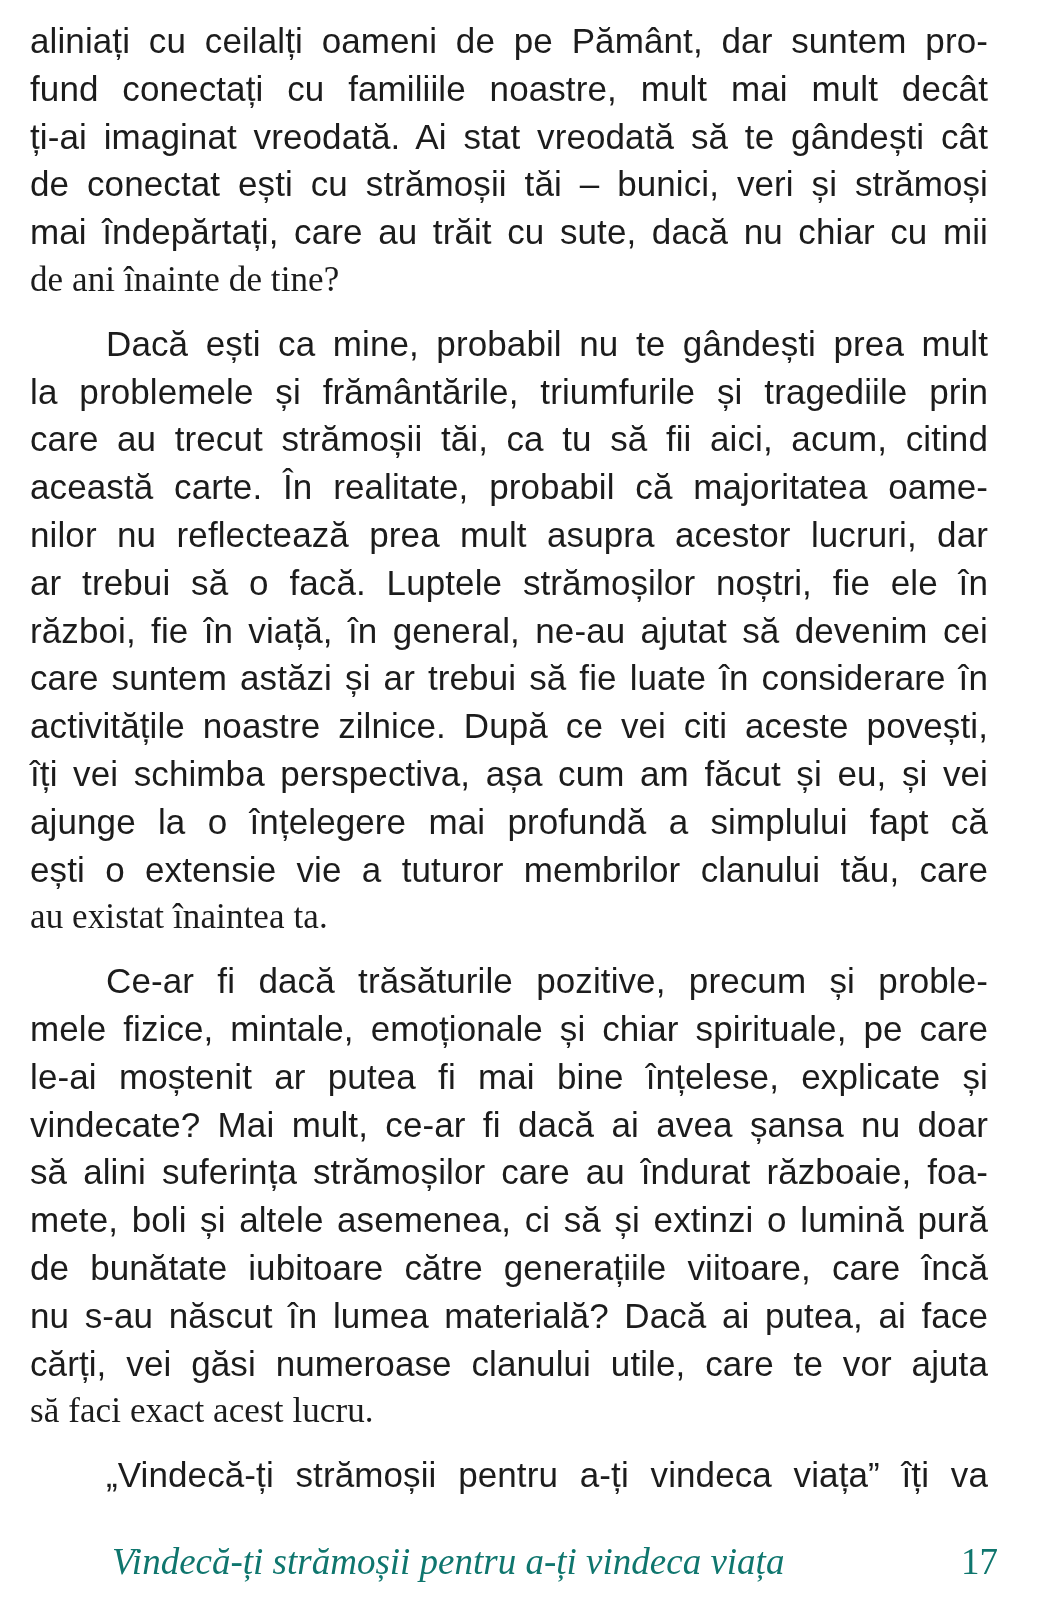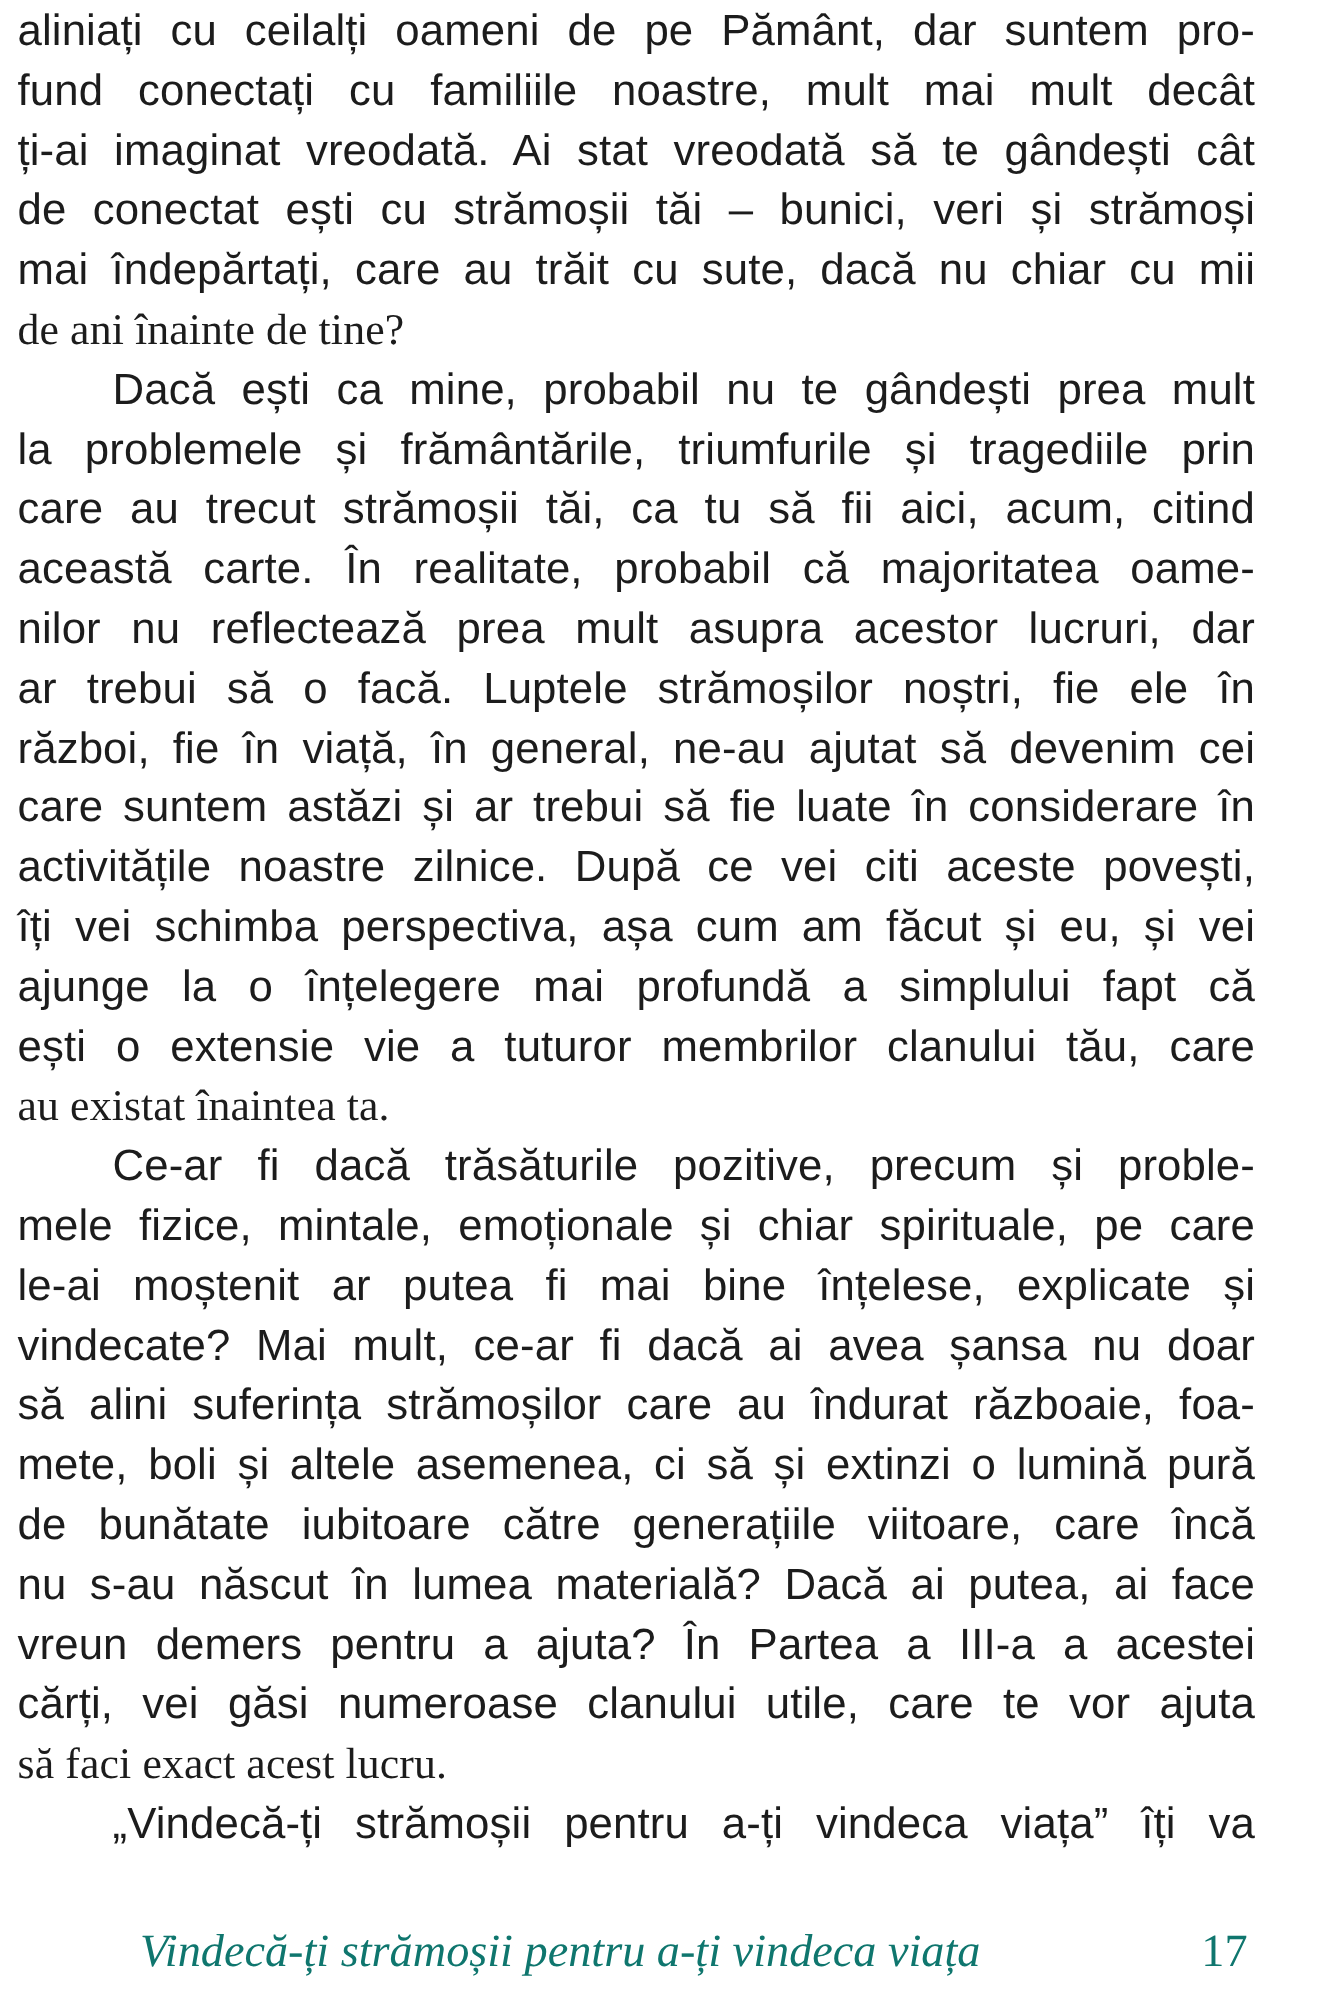--- a/index.html
+++ b/index.html
@@ -19,21 +19,21 @@
     position: absolute;
     left: 14px;
     top: 1px;
     width: 990px;
     color: #1c1c1c;
     font-size: 35px;
     line-height: 47.8px;
     letter-spacing: 0.1px;
     font-weight: 400;
   }
-  .para { margin: 0; padding: 0; }
+  .para { margin: 16px; padding: 0; }
   .line {
     text-align: justify;
     text-align-last: justify;
     text-justify: inter-word;
     white-space: normal;
   }
   .line.endline {
     text-align-last: left;
     font-family: Liberation Serif, serif;
   }
@@ -95,21 +95,20 @@
       </div>
       <div class="para">
         <div class="line indent">Ce-ar fi dacă trăsăturile pozitive, precum și proble-</div>
         <div class="line">mele fizice, mintale, emoționale și chiar spirituale, pe care</div>
         <div class="line">le-ai moștenit ar putea fi mai bine înțelese, explicate și</div>
         <div class="line">vindecate? Mai mult, ce-ar fi dacă ai avea șansa nu doar</div>
         <div class="line">să alini suferința strămoșilor care au îndurat războaie, foa-</div>
         <div class="line">mete, boli și altele asemenea, ci să și extinzi o lumină pură</div>
         <div class="line">de bunătate iubitoare către generațiile viitoare, care încă</div>
         <div class="line">nu s-au născut în lumea materială? Dacă ai putea, ai face</div>
-        <div class="line">vreun demers pentru a ajuta? În Partea a III-a a acestei</div>
         <div class="line">cărți, vei găsi numeroase clanului utile, care te vor ajuta</div>
         <div class="line endline">să faci exact acest lucru.</div>
       </div>
       <div class="para">
         <div class="line indent">„Vindecă-ți strămoșii pentru a-ți vindeca viața” îți va</div>
       </div>
     </div>
 
   <div class="page-footer">
     <span class="footer-title">Vindecă-ți strămoșii pentru a-ți vindeca viața</span>

